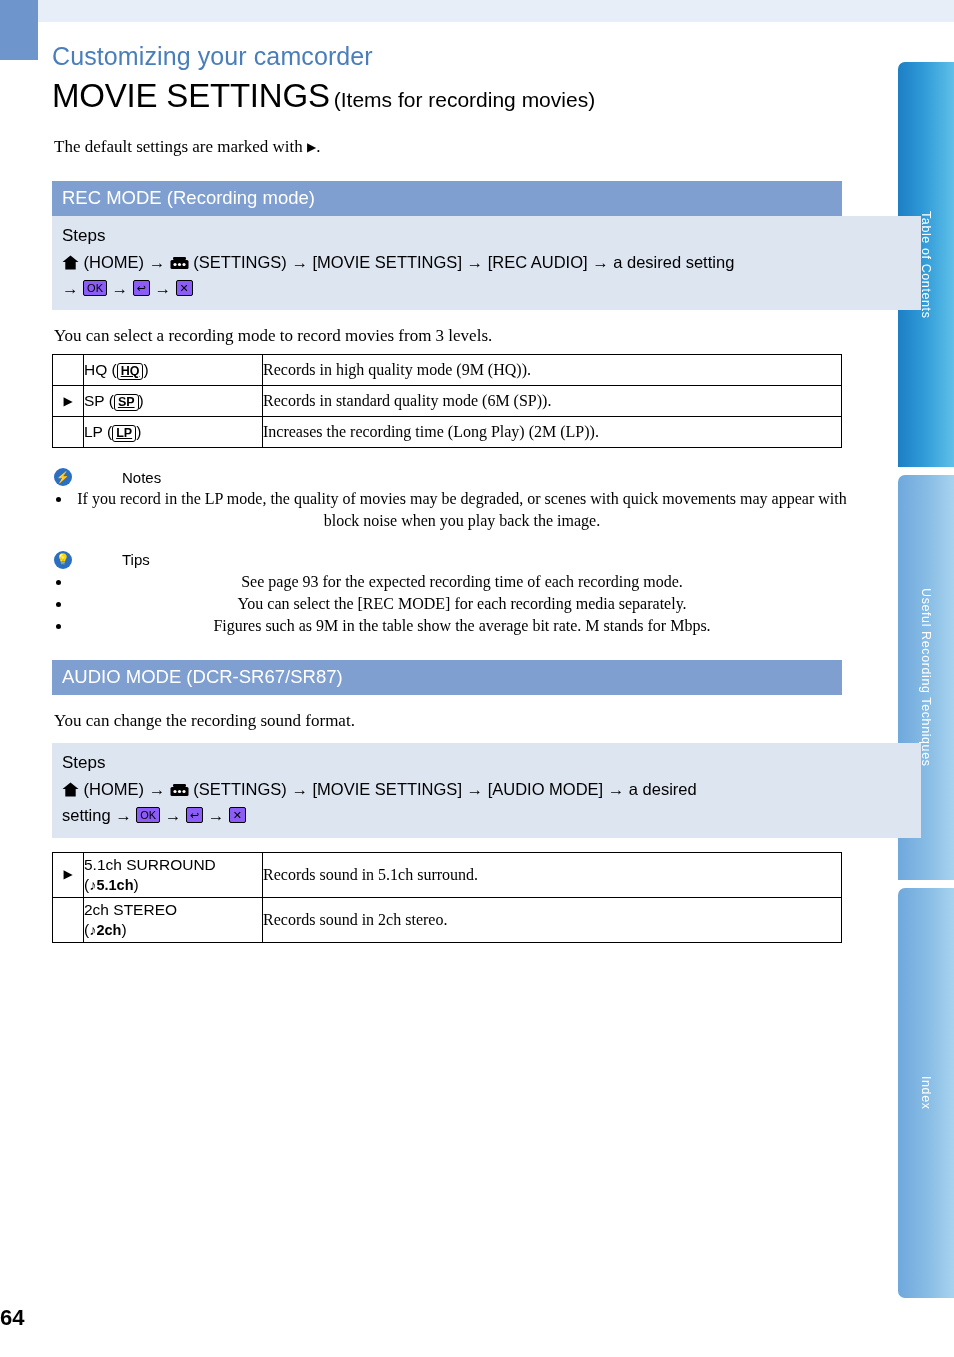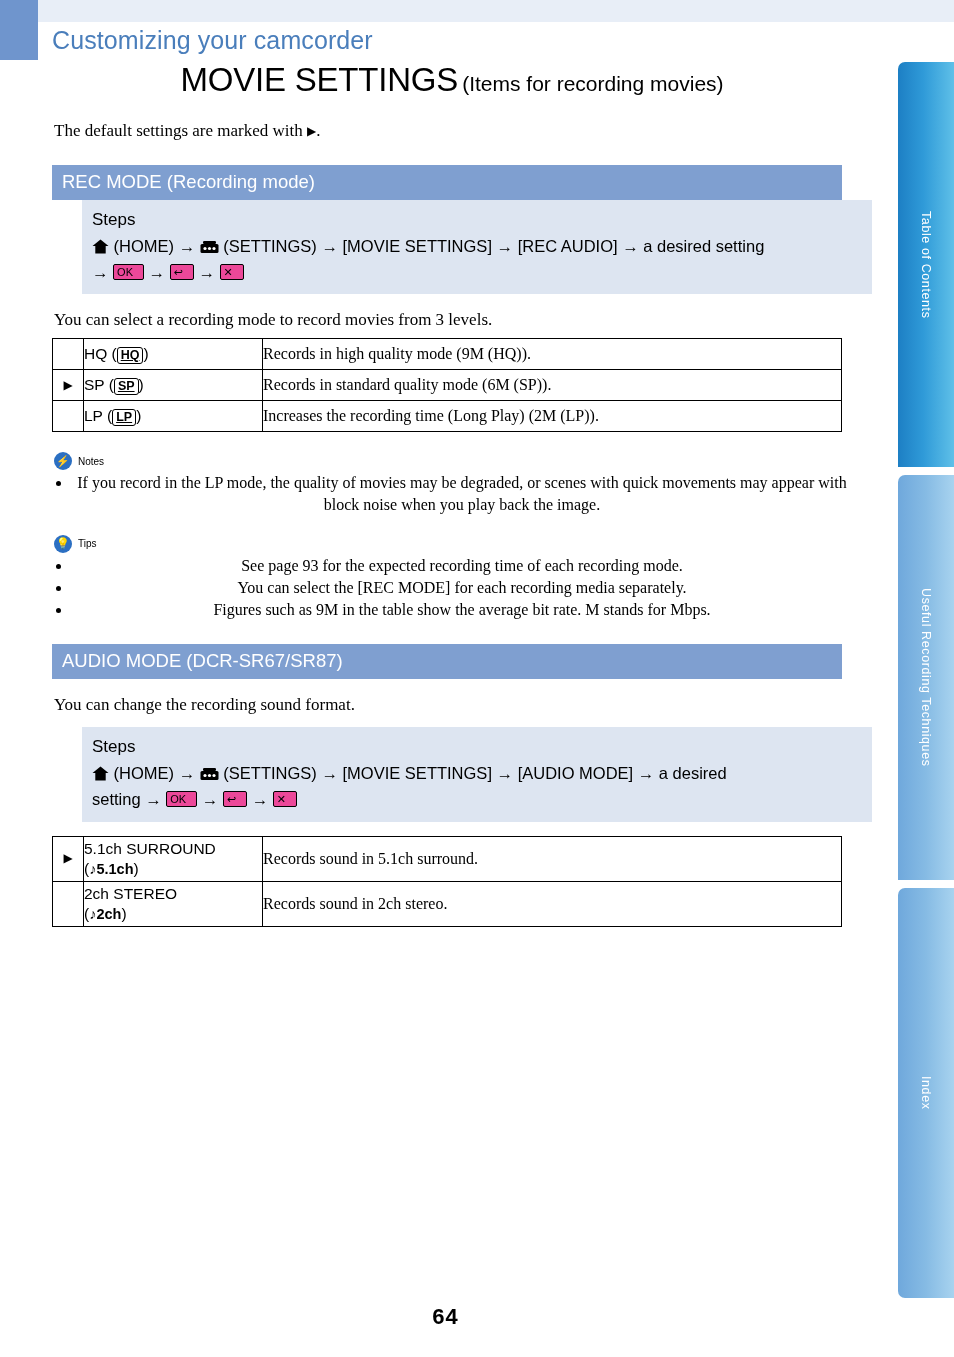--- a/index.html
+++ b/index.html
@@ -70,35 +70,34 @@
     margin-top: 8px;
     background: linear-gradient(to right, #6fa8dc 0%, #86bbe4 50%, #a8d3ef 100%);
     border-top-left-radius: 7px;
     border-bottom-left-radius: 7px;
   }
 
   
   .content {
     position: absolute;
     left: 52px;
-    top: 26px;
+    top: 42px;
     width: 800px;
   }
   .kicker {
     color: #4a7ebb;
     font-family: "Liberation Sans", sans-serif;
     font-size: 25px;
     font-weight: normal;
     letter-spacing: 0.1px;
     margin: 0 0 6px 0;
   }
   .title-row {
     margin: 6px 0 0 0;
     white-space: nowrap;
-    text-align: center;
   }
   .title-main {
     font-family: "Liberation Sans", sans-serif;
     font-size: 33px;
     color: #000;
     letter-spacing: -0.2px;
   }
   .title-sub {
     font-family: "Liberation Sans", sans-serif;
     font-size: 21px;
@@ -121,51 +120,50 @@
     color: #ffffff;
     font-family: "Liberation Sans", sans-serif;
     font-size: 18.5px;
     padding: 6px 4px 7px 10px;
     box-sizing: border-box;
     margin-top: 24px;
   }
 
   
   .steps-box {
-    width: 790px;
+    width: 869px;
     background: #dde5f1;
     box-sizing: border-box;
     padding: 8px 12px 10px 10px;
     font-family: "Liberation Sans", sans-serif;
     font-size: 16.5px;
     color: #000;
     line-height: 1.45;
-    margin-left: 30px;
   }
   .steps-title {
     font-size: 17px;
     margin-bottom: 2px;
   }
   .steps-flow {
     font-size: 16.5px;
   }
   .home-icon, .settings-icon {
     display: inline-block;
     vertical-align: -2px;
   }
   .key {
     display: inline-block;
     border: 1.2px solid #000;
     border-radius: 2px;
     font-family: "Liberation Sans", sans-serif;
     font-size: 11px;
     line-height: 12px;
-    padding: 1px 10px 1px 3px;
+    padding: 1px 3px 1px 3px;
     vertical-align: 2px;
-    background: #ec4899;
+    background: #8b5cf6;
   }
   .arr { font-family: "Liberation Sans", sans-serif; }
 
   .body-text {
     font-size: 17px;
     margin: 16px 0 8px 2px;
   }
 
   
   table.opt {
@@ -237,39 +235,40 @@
     align-items: center;
     justify-content: center;
     color: #fff;
     font-size: 11px;
     font-family: "Liberation Sans", sans-serif;
   }
   .badge-note { background: #2b6fc2; }
   .badge-tip  { background: #2b6fc2; }
   .note-head .label {
     font-family: "Liberation Sans", sans-serif;
-    font-size: 10px;
-    color: #000;
+    font-size: 15px;
+    color: #000;
+    margin-left: 44px;
   }
   ul.bullets {
     margin: 2px 0 0 0;
     padding-left: 20px;
     font-size: 16px;
     line-height: 1.32;
     text-align: center;
   }
   ul.bullets li { margin-bottom: 1px; }
 
   
   .page-num {
     position: absolute;
     left: 0; right: 0;
     bottom: 26px;
-    text-align: center;
-    font-family: Liberation Mono, monospace;
+    text-align: left;
+    font-family: Liberation Sans, sans-serif;
     font-size: 22px;
     font-weight: bold;
     color: #000;
     width: 890px;
   }
 </style>
 </head>
 <body>
 
 <div class="top-band"></div>

